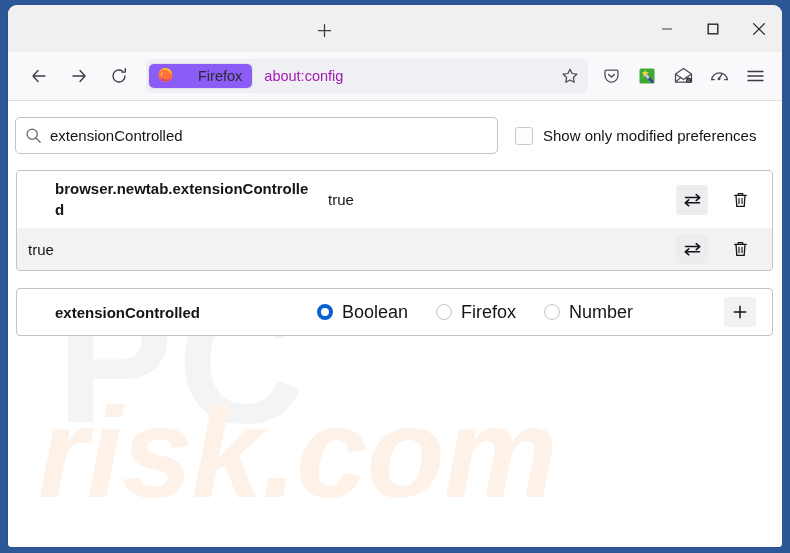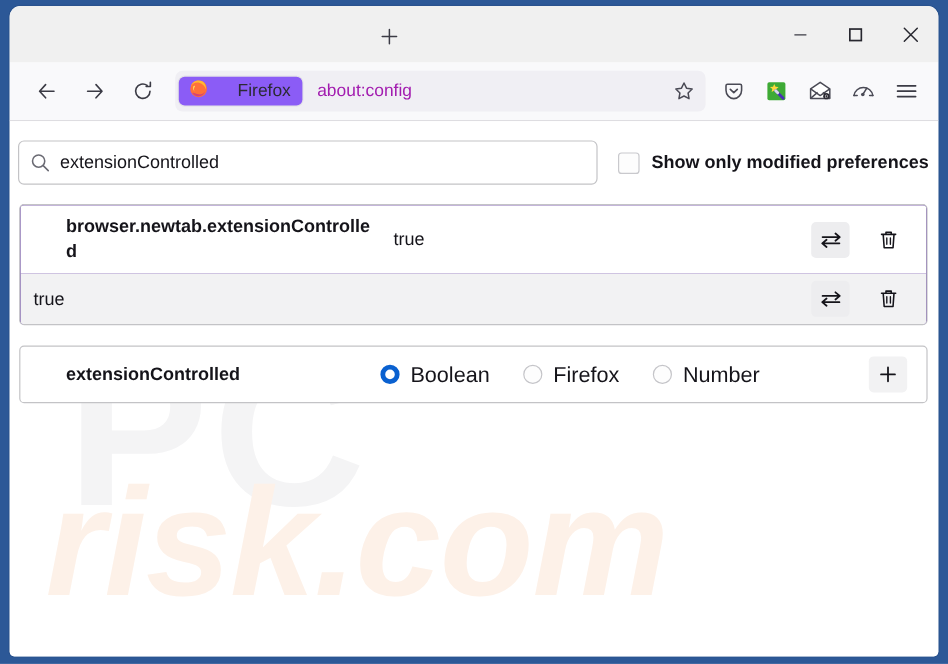--- a/index.html
+++ b/index.html
@@ -239,42 +239,41 @@
     white-space: nowrap;
     overflow: hidden;
   }
   .showmod {
     display: flex;
     align-items: center;
     gap: 10px;
     margin-left: 17px;
     cursor: pointer;
     white-space: nowrap;
-    font-weight: bold;
   }
   .cbox {
     width: 16px;
     height: 16px;
     border: 1.5px solid #c9c9cd;
     border-radius: 3px;
     background: #fdfdfd;
     flex: none;
   }
   .showmod-label {
     font-size: 15px;
     color: #15141a;
   }
   
   .pref-table {
     position: relative;
     margin: 16px 9px 0 8px;
     border: 1px solid #c3c3c6;
     border-radius: 4px;
     overflow: hidden;
-    background: #4c1d95;
+    background: #f0abfc;
   }
   .pref-row {
     display: flex;
     align-items: center;
     min-height: 42px;
     background: #ffffff;
   }
   .pref-row.alt { background: #f2f2f3; }
   .pref-name {
     font-size: 15px;

